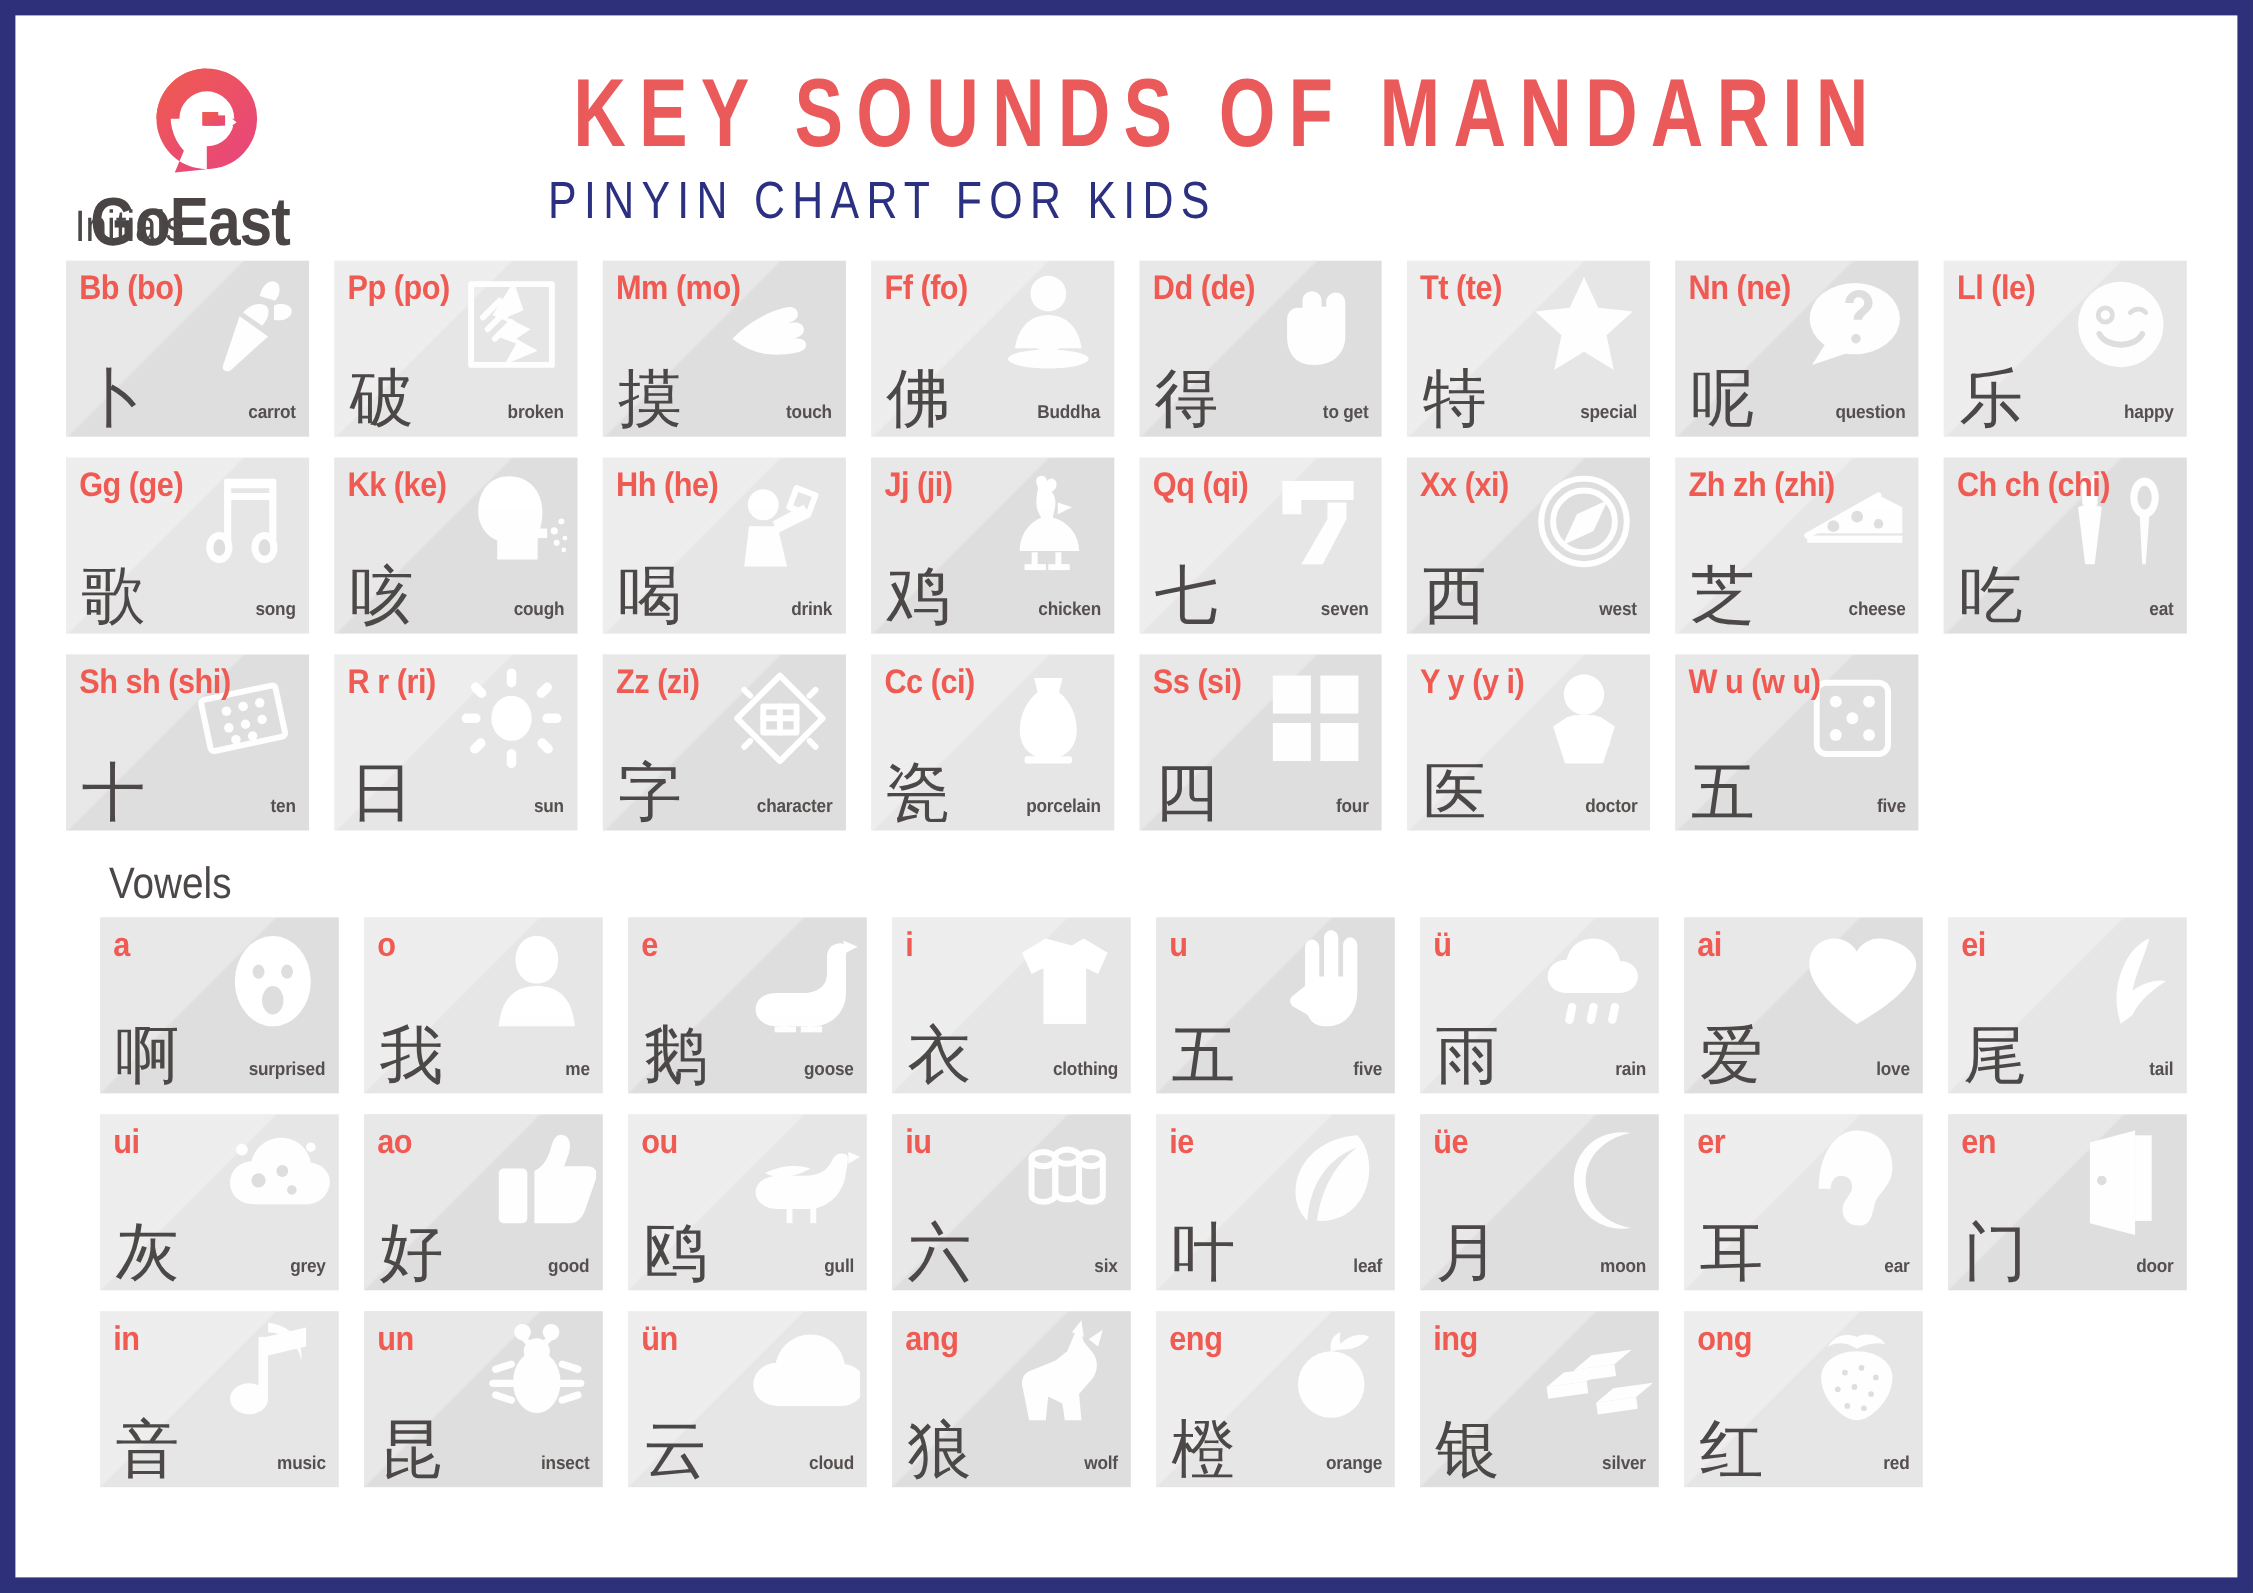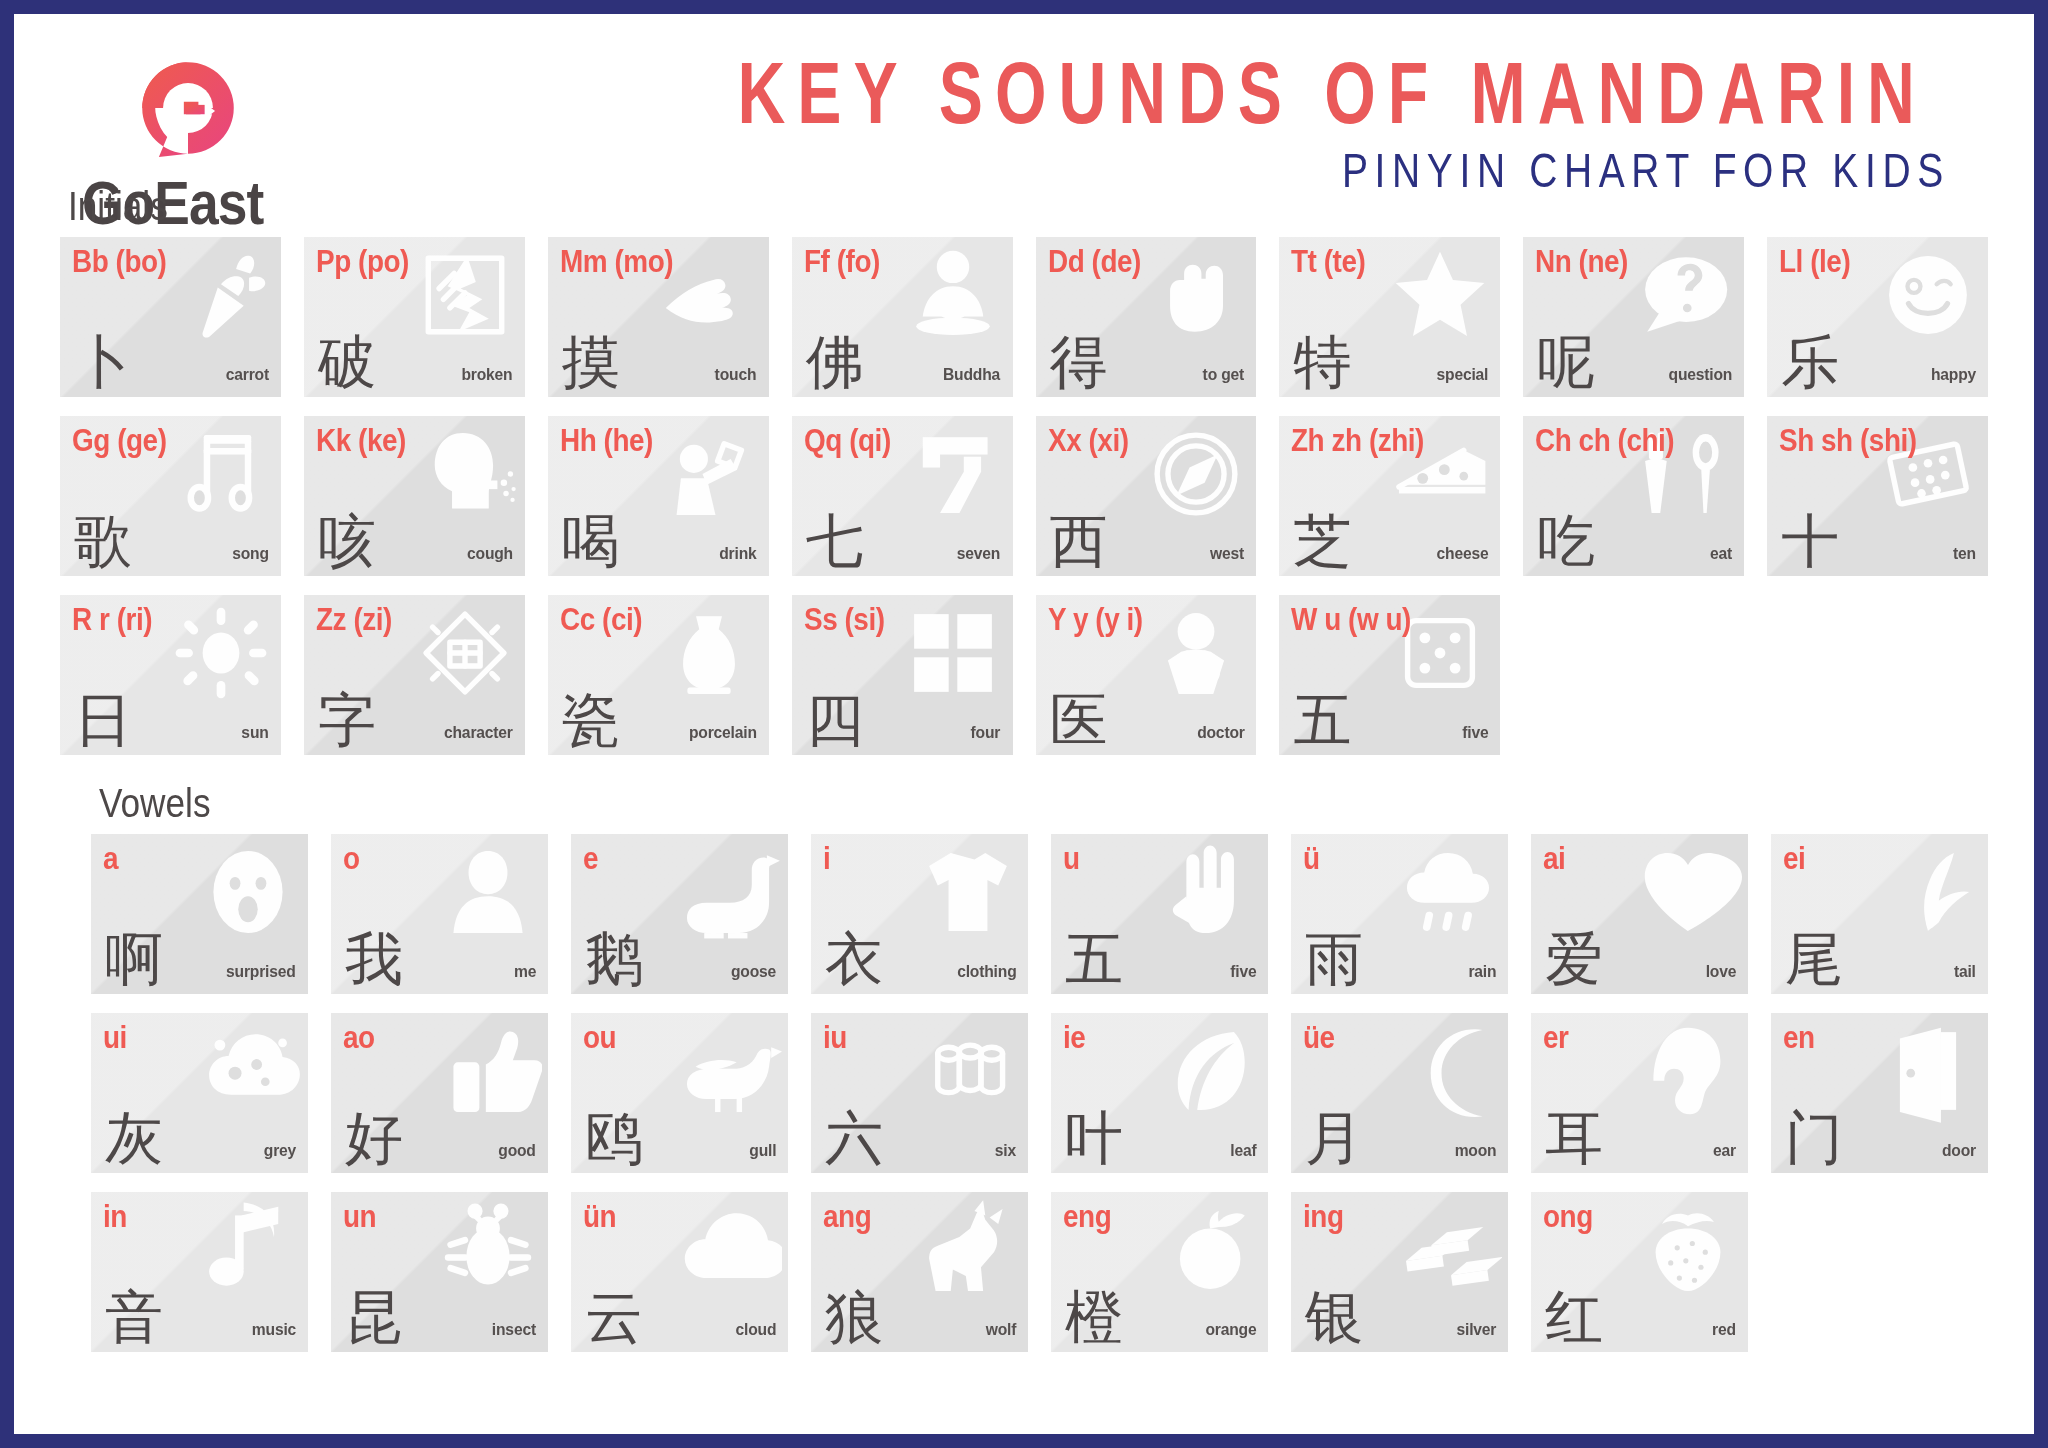--- a/index.html
+++ b/index.html
@@ -52,22 +52,22 @@
     letter-spacing: -1px;
     line-height: 1;
     transform: scaleX(0.86);
     transform-origin: left center;
   }
 
   #title-block {
     position: absolute;
     left: 400px;
     right: 0;
-    top: 13px;
-    text-align: right;
+    top: 24px;
+    text-align: left;
   }
   #main-title {
     font-family: "Liberation Sans", sans-serif;
     font-weight: bold;
     font-size: 72px;
     line-height: 1.04;
     color: #ea5a5a;
     letter-spacing: 13px;
     transform: scaleX(0.92) scaleY(1.22);
     transform-origin: center top;
@@ -350,20 +350,36 @@
                 <circle class="g" cx="36" cy="36" r="13"></circle>
                 <path class="g" d="M24 54h24l8 34H20z"></path>
                 <path class="g" d="M44 50l26-14 6 10-28 14z"></path>
                 <path class="s" d="M64 22l16 6-6 16-16-6z"></path>
               </svg>
             </div>
             <div class="pinyin">Hh (he)</div>
             <div class="hanzi">喝</div>
             <div class="meaning">drink</div>
           </div>
+          <div class="card">
+            <div class="icon">
+              <svg viewBox="0 0 100 100">
+                <path class="g" d="M42 20c8 0 14 6 14 14 0 6-2 9-2 13 12 3 22 14 22 28H26c0-14 8-24 18-28-2-4-4-7-4-13 0-8 2-14 2-14z"></path>
+                <path class="g" d="M40 14c3-4 8-3 9 2 3-4 8-2 8 3s-5 7-9 7-9-5-8-12z"></path>
+                <path class="g" d="M58 34l12 4-12 6z"></path>
+                <rect class="g" x="36" y="76" width="5" height="12"></rect>
+                <rect class="g" x="56" y="76" width="5" height="12"></rect>
+                <rect class="g" x="30" y="86" width="18" height="5"></rect>
+                <rect class="g" x="50" y="86" width="18" height="5"></rect>
+              </svg>
+            </div>
+            <div class="pinyin">Jj (ji)</div>
+            <div class="hanzi">鸡</div>
+            <div class="meaning">chicken</div>
+          </div>
           <div class="card alt">
             <div class="icon">
               <svg viewBox="0 0 100 100">
                 <path class="g" d="M18 16h64v16H38v12H22V16z"></path>
                 <path class="g" d="M60 34h16v14l-20 38H38l22-38z"></path>
               </svg>
             </div>
             <div class="pinyin">Qq (qi)</div>
             <div class="hanzi">七</div>
             <div class="meaning">seven</div>

